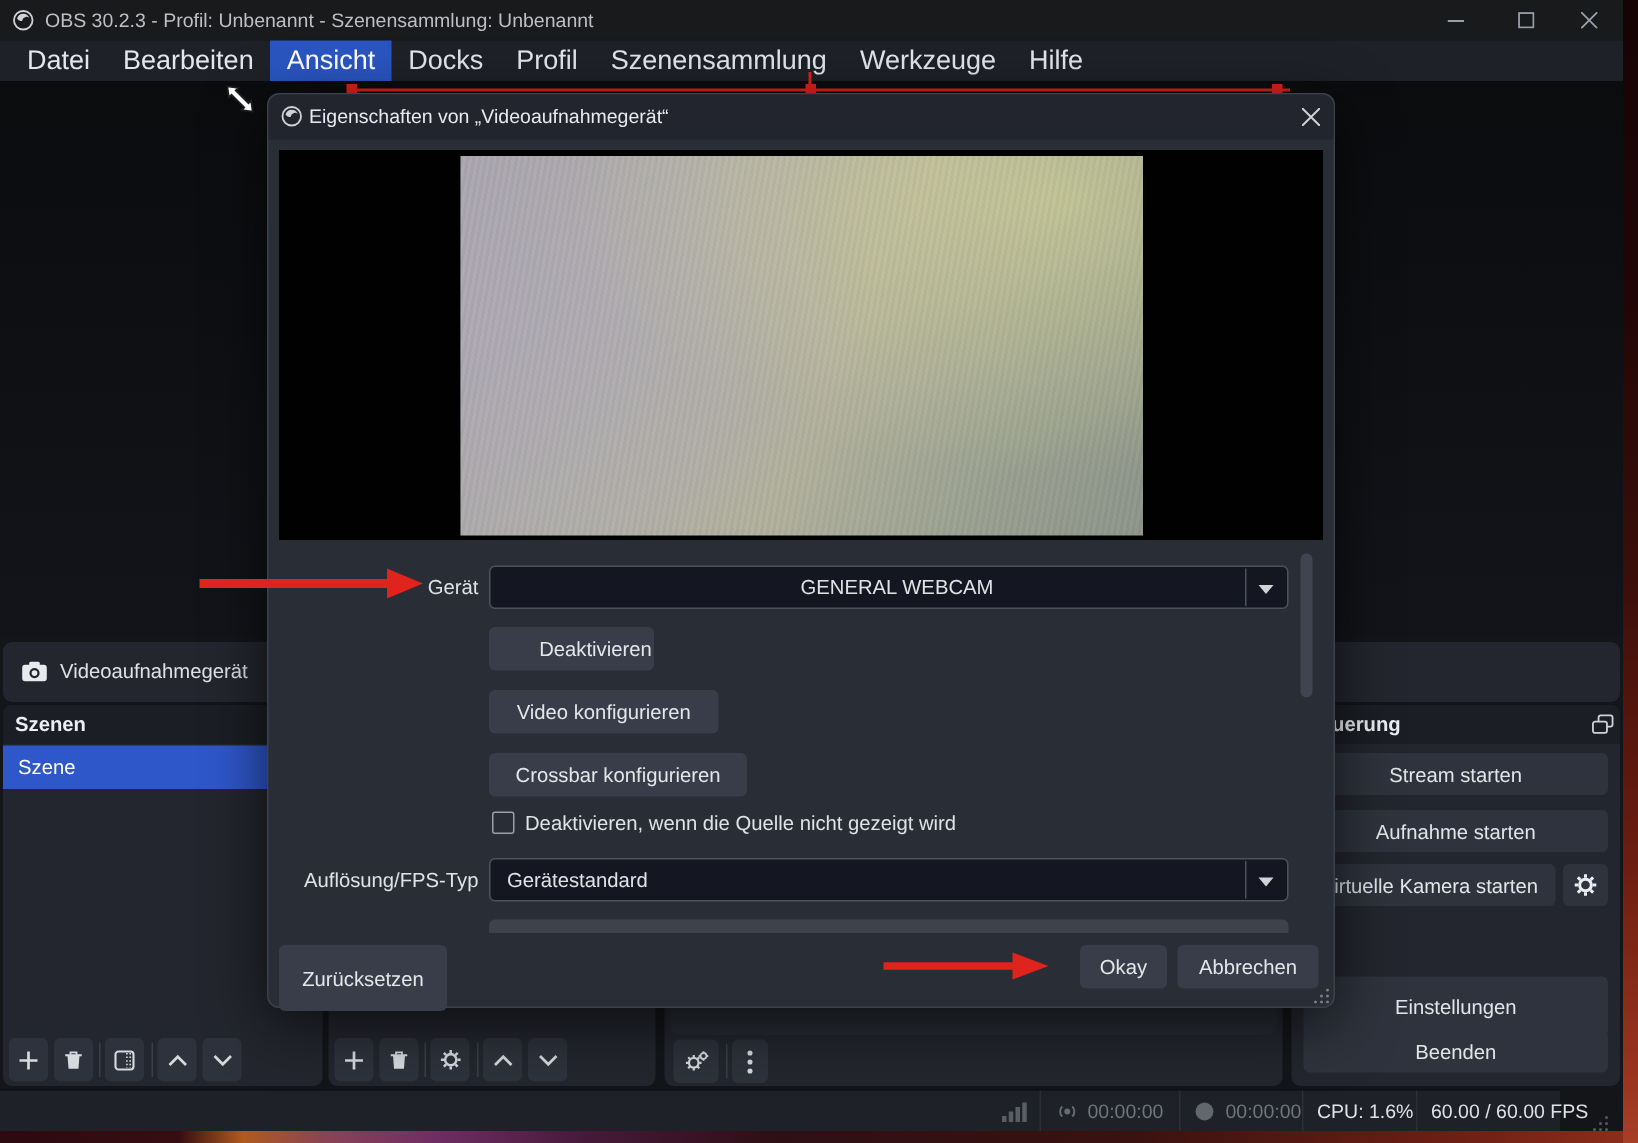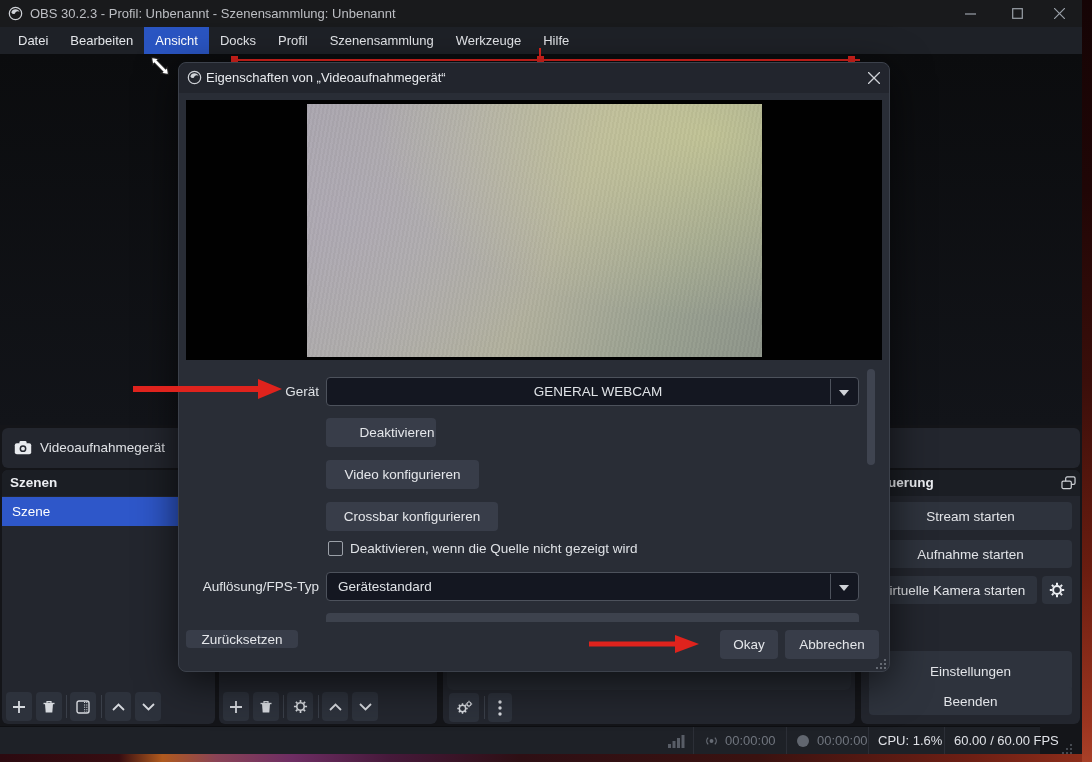--- a/index.html
+++ b/index.html
@@ -12,21 +12,21 @@
     background:linear-gradient(to bottom,#150405 0%,#200606 25%,#3a0e0a 50%,#6b1d10 75%,#9c3520 95%,#a84028 100%);}
   .wall-bottom{left:0;top:754px;width:1082px;height:8px;
     background:linear-gradient(to right,#2c0a10 0%,#370d11 11%,#b05a1e 15%,#8a4356 20%,#6e2d63 27%,#46193a 36%,#2e0f14 48%,#3a1210 70%,#6e1f14 90%,#8c2d1a 100%);}
 
   
   .obs-window{left:0;top:0;width:1082px;height:754px;background:#141519;}
   .titlebar{left:0;top:0;width:1082px;height:27px;background:#191a1c;}
   .win-title{left:30px;top:0;height:27px;line-height:27px;font-size:13px;color:#bdbfc4;white-space:nowrap;}
   .win-ctrl{top:0;width:34px;height:27px;display:flex;align-items:center;justify-content:center;color:#9aa0a8;}
   .menubar{left:0;top:27px;width:1082px;height:27px;background:#1e2127;display:flex;align-items:stretch;padding-left:7px;}
-  .menu-item{padding:0 11px;font-size:13px;color:#e4e6ea;display:flex;align-items:center;white-space:nowrap;}
+  .menu-item{padding:0 11px;font-size:18px;color:#e4e6ea;display:flex;align-items:center;white-space:nowrap;}
   .menu-item.active{background:#2a55c2;color:#fff;}
 
   .canvas{left:0;top:54px;width:1082px;height:371px;background:linear-gradient(to bottom,#0b0c0e,#121419);}
 
   
   .anno{background:#df231d;}
 
   
   .panel{background:#23262e;border-radius:6px;}
   .dock-hdr{font-weight:bold;font-size:13.5px;color:#eceef2;}
@@ -322,21 +322,21 @@
     <div class="abs combo" style="left:147px;top:509px;width:533px;">
       <span>Gerätestandard</span>
       <span class="sep"></span>
       <span class="caret"></span>
     </div>
 
     <div class="abs sliver" style="left:147px;top:550px;width:533px;height:9px;"></div>
 
     <div class="abs scroll-thumb" style="left:688px;top:306px;height:96px;"></div>
 
-    <div class="abs dlg-btn" style="left:7px;top:567px;width:112px;height:18px;">Zurücksetzen</div>
+    <div class="abs dlg-btn" style="left:7px;top:567px;width:112px;height:44px;">Zurücksetzen</div>
     <div class="abs dlg-btn" style="left:541px;top:567px;width:58px;height:29px;">Okay</div>
     <div class="abs dlg-btn" style="left:606px;top:567px;width:94px;height:29px;">Abbrechen</div>
 
     <svg class="abs" style="left:697px;top:596px;" width="10" height="10">
       <g fill="#7a7f88">
           <circle cx="9" cy="1" r="1"></circle>
           <circle cx="9" cy="5" r="1"></circle>
           <circle cx="9" cy="9" r="1"></circle>
           <circle cx="5" cy="5" r="1"></circle>
           <circle cx="5" cy="9" r="1"></circle>

